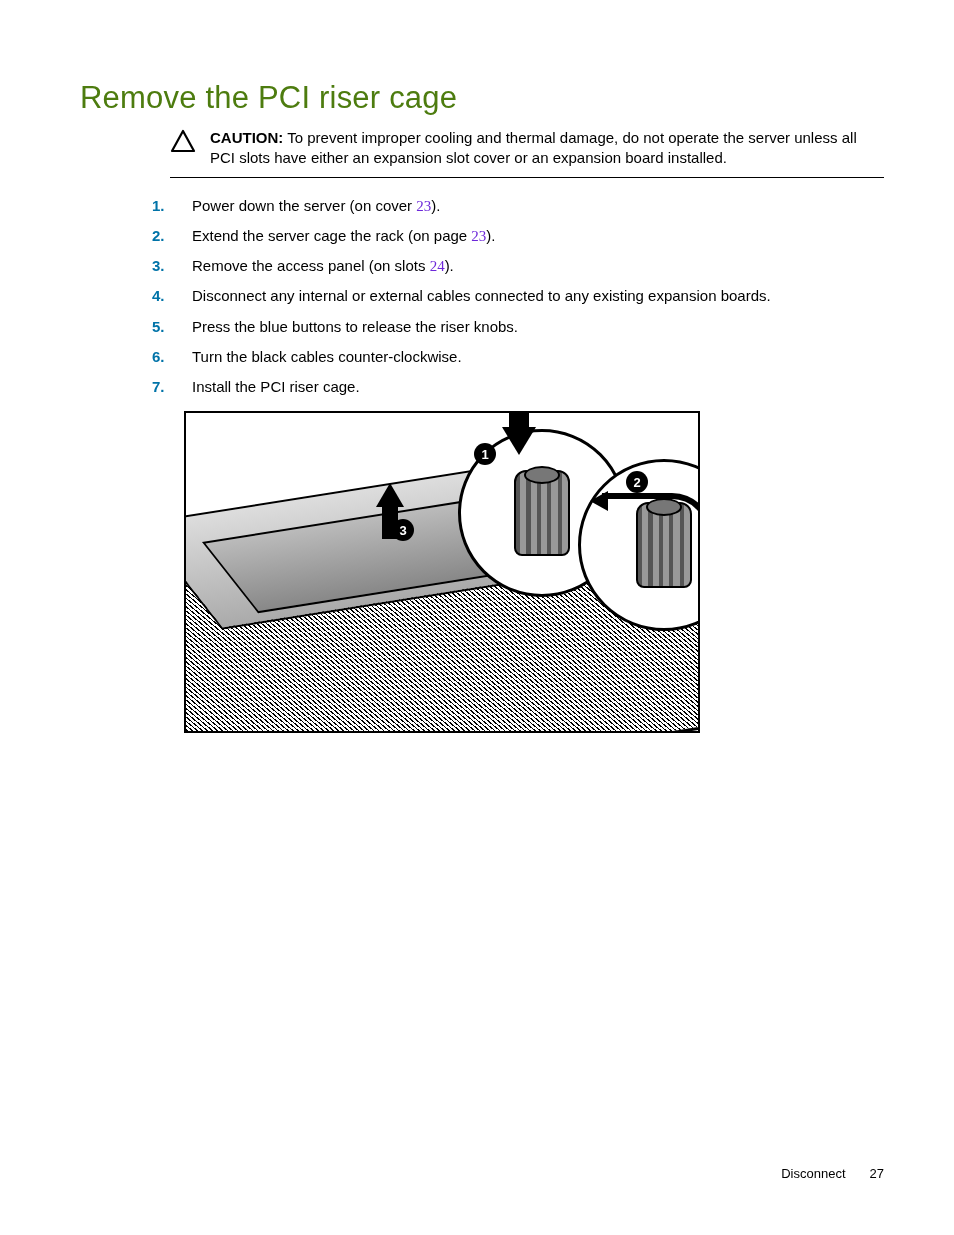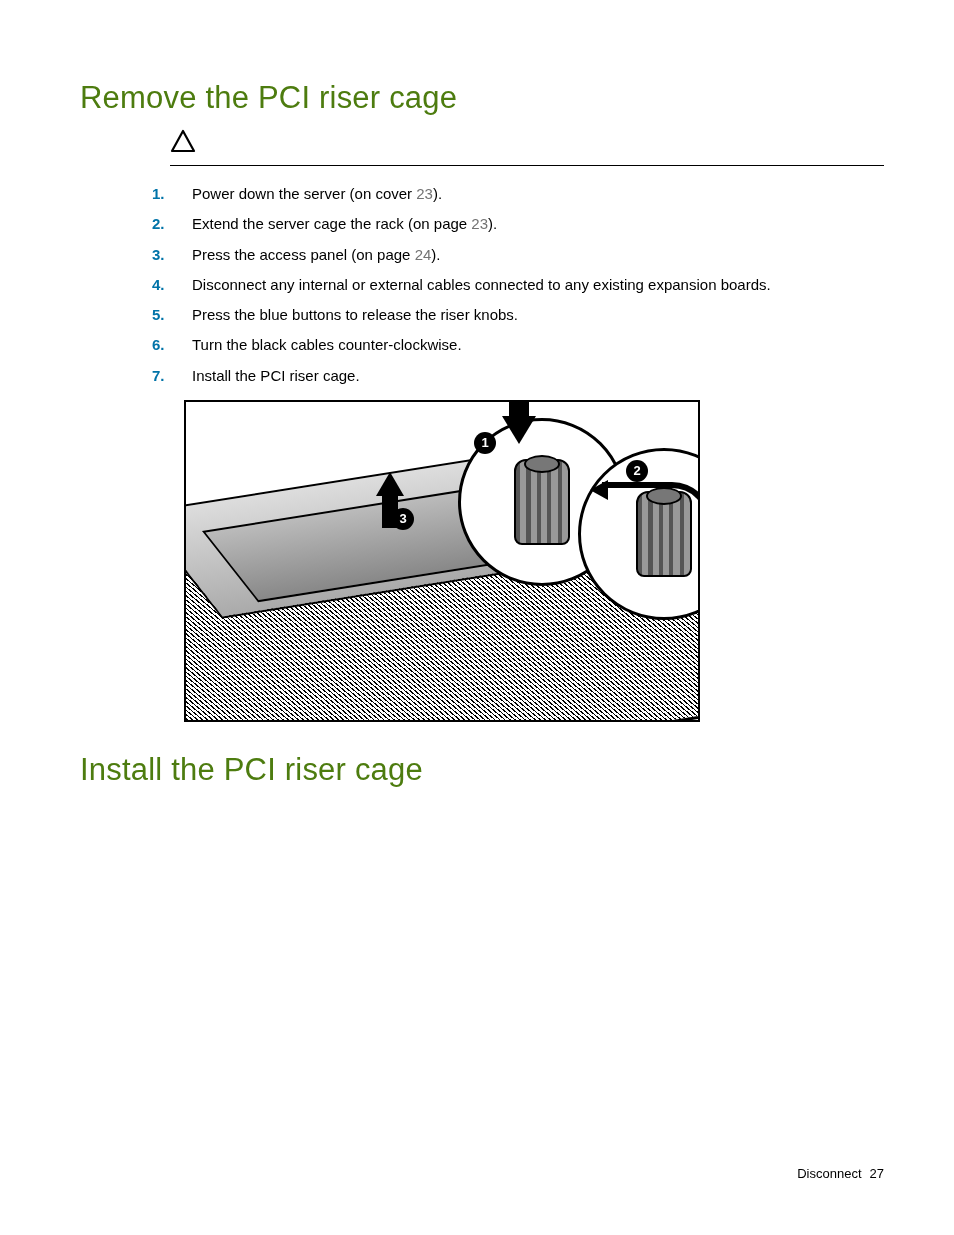--- a/index.html
+++ b/index.html
@@ -54,21 +54,21 @@
   }
   ol.steps > li::before {
     content: counter(stepnum) ".";
     position: absolute;
     left: 0;
     top: 0;
     color: #0073a8;
     font-weight: bold;
     font-size: 15px;
   }
-  .page-ref { color: #737373; }
+  .page-ref { color: #6d28d9; font-family: Liberation Serif, serif; }
   .figure {
     margin-left: 104px;
     margin-top: 14px;
     margin-bottom: 30px;
     border: 2px solid #000;
     width: 516px;
     height: 322px;
     position: relative;
     overflow: hidden;
     background: #fff;
@@ -173,44 +173,47 @@
     border-right:18px solid #000;
   }
   .section2 { margin-top: 18px; }
   .footer {
     position: absolute;
     bottom: 54px;
     right: 70px;
     font-size: 13px;
     color: #000;
   }
-  .footer .pn { margin-left: 8px; }
+  .footer .pn { margin-left: 24px; }
 </style>
 </head>
 <body>
 
 <h1>Remove the PCI riser cage</h1>
 
 <div class="caution-block">
   <span class="caution-icon">
     <svg width="26" height="24" viewBox="0 0 26 24">
       <path d="M13 2 L24 22 L2 22 Z" fill="none" stroke="#000" stroke-width="2.2" stroke-linejoin="round"></path>
     </svg>
   </span>
+  <div class="caution-text">
+    <span class="caution-label">CAUTION:</span><span> To prevent improper cooling and thermal damage, do not operate the server unless all PCI slots have either an expansion slot cover or an expansion board installed.</span>
+  </div>
 </div>
 
 <ol class="steps">
   <li>
     <span>Power down the server (on cover </span><span class="page-ref">23</span><span>).</span>
   </li>
   <li>
     <span>Extend the server cage the rack (on page </span><span class="page-ref">23</span><span>).</span>
   </li>
   <li>
-    <span>Press the access panel (on page </span><span class="page-ref">24</span><span>).</span>
+    <span>Remove the access panel (on slots </span><span class="page-ref">24</span><span>).</span>
   </li>
   <li>
     <span>Disconnect any internal or external cables connected to any existing expansion boards.</span>
   </li>
   <li>
     <span>Press the blue buttons to release the riser knobs.</span>
   </li>
   <li>
     <span>Turn the black cables counter-clockwise.</span>
   </li>
@@ -231,18 +234,17 @@
     <div class="knob"></div>
   </div>
   <div class="arrow-down"></div>
   <div class="rot-arrow"></div>
   <div class="tag t1">1</div>
   <div class="tag t2">2</div>
   <div class="tag t3">3</div>
 </div>
 
 <div class="section2">
-  <h1>Install the PCI riser cage</h1>
 </div>
 
 <div class="footer">
   <span>Disconnect</span><span class="pn">27</span>
 </div>
 
 </body></html>

